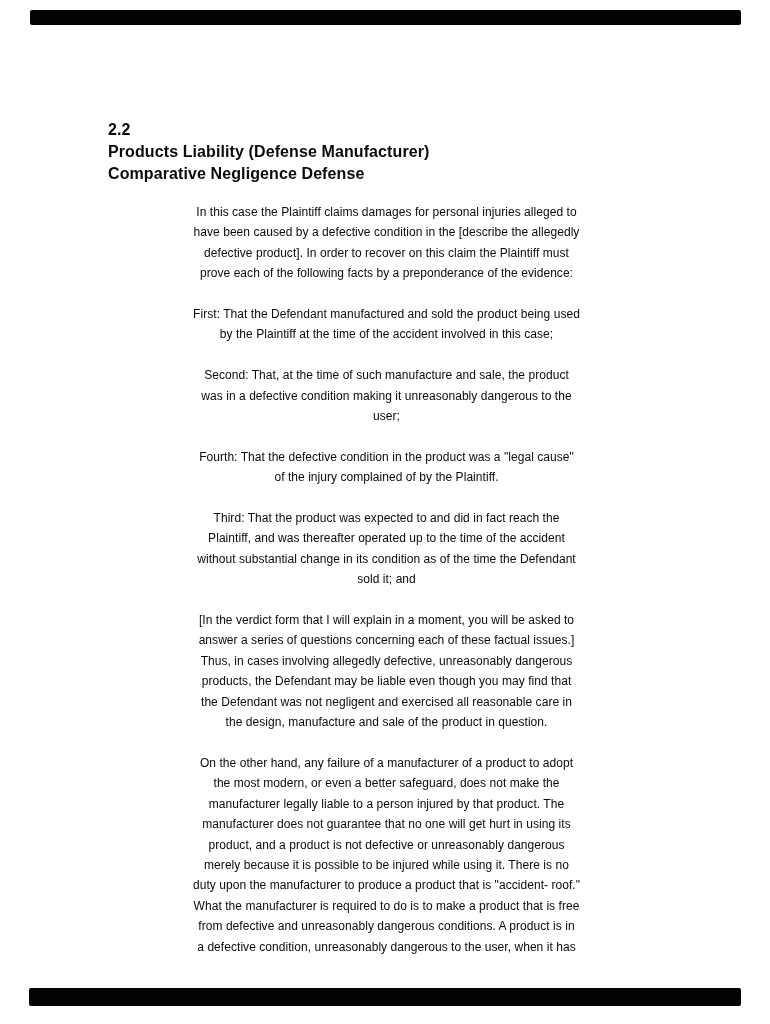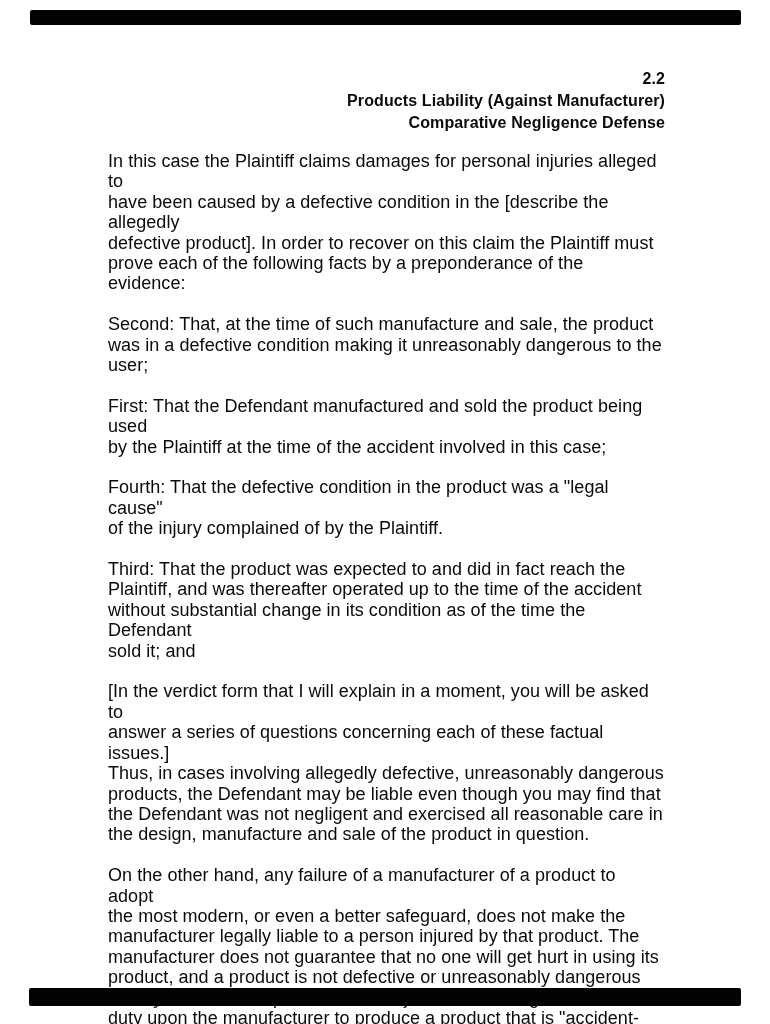--- a/index.html
+++ b/index.html
@@ -34,65 +34,65 @@
     width: 712px;
     height: 18px;
   }
   .content {
     position: absolute;
     left: 108px;
     top: 0;
     width: 557px;
   }
   .title-block {
-    margin-top: 68px;
+    margin-top: 119px;
     margin-bottom: 17px;
-    text-align: right;
+    text-align: left;
     font-weight: bold;
     font-size: 16px;
     line-height: 22px;
     letter-spacing: 0.1px;
   }
   .body-text p {
     margin: 0 0 20.4px 0;
-    font-size: 18px;
+    font-size: 12px;
     line-height: 20.4px;
     letter-spacing: 0.05px;
     white-space: pre-line; 
-    text-align: left;
+    text-align: center;
   }
   .body-text p:last-child {
     margin-bottom: 8px;
   }
 </style>
 </head>
 <body>
 
 <div class="page">
 
   <div class="scan-bar top"></div>
 
   <div class="content">
 
     <div class="title-block">
       <div>2.2</div>
-      <div>Products Liability (Against Manufacturer)</div>
+      <div>Products Liability (Defense Manufacturer)</div>
       <div>Comparative Negligence Defense</div>
     </div>
 
     <div class="body-text">
       <p>In this case the Plaintiff claims damages for personal injuries alleged to
 have been caused by a defective condition in the [describe the allegedly
 defective product]. In order to recover on this claim the Plaintiff must
 prove each of the following facts by a preponderance of the evidence:</p>
+      <p>First: That the Defendant manufactured and sold the product being used
+by the Plaintiff at the time of the accident involved in this case;</p>
       <p>Second: That, at the time of such manufacture and sale, the product
 was in a defective condition making it unreasonably dangerous to the
 user;</p>
-      <p>First: That the Defendant manufactured and sold the product being used
-by the Plaintiff at the time of the accident involved in this case;</p>
       <p>Fourth: That the defective condition in the product was a "legal cause"
 of the injury complained of by the Plaintiff.</p>
       <p>Third: That the product was expected to and did in fact reach the
 Plaintiff, and was thereafter operated up to the time of the accident
 without substantial change in its condition as of the time the Defendant
 sold it; and</p>
       <p>[In the verdict form that I will explain in a moment, you will be asked to
 answer a series of questions concerning each of these factual issues.]
 Thus, in cases involving allegedly defective, unreasonably dangerous
 products, the Defendant may be liable even though you may find that

